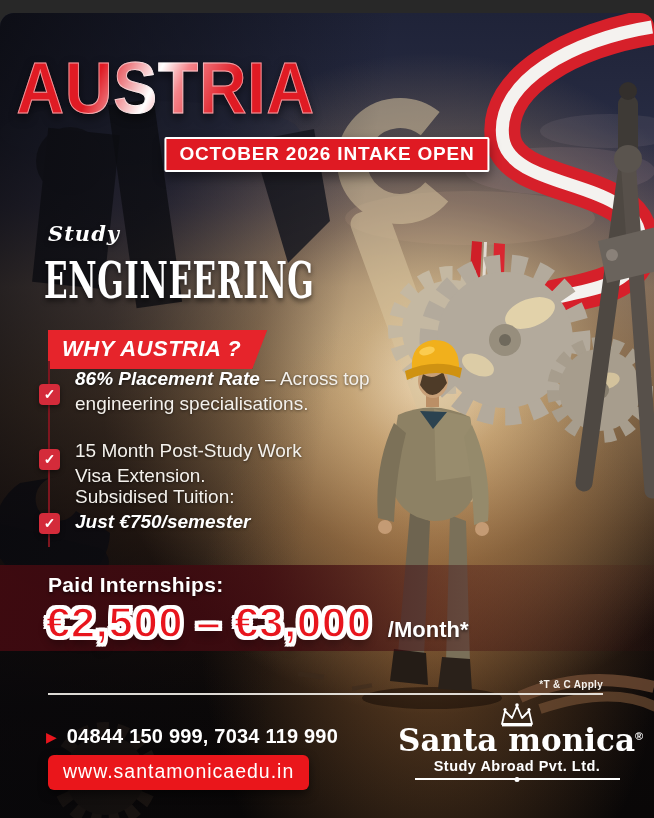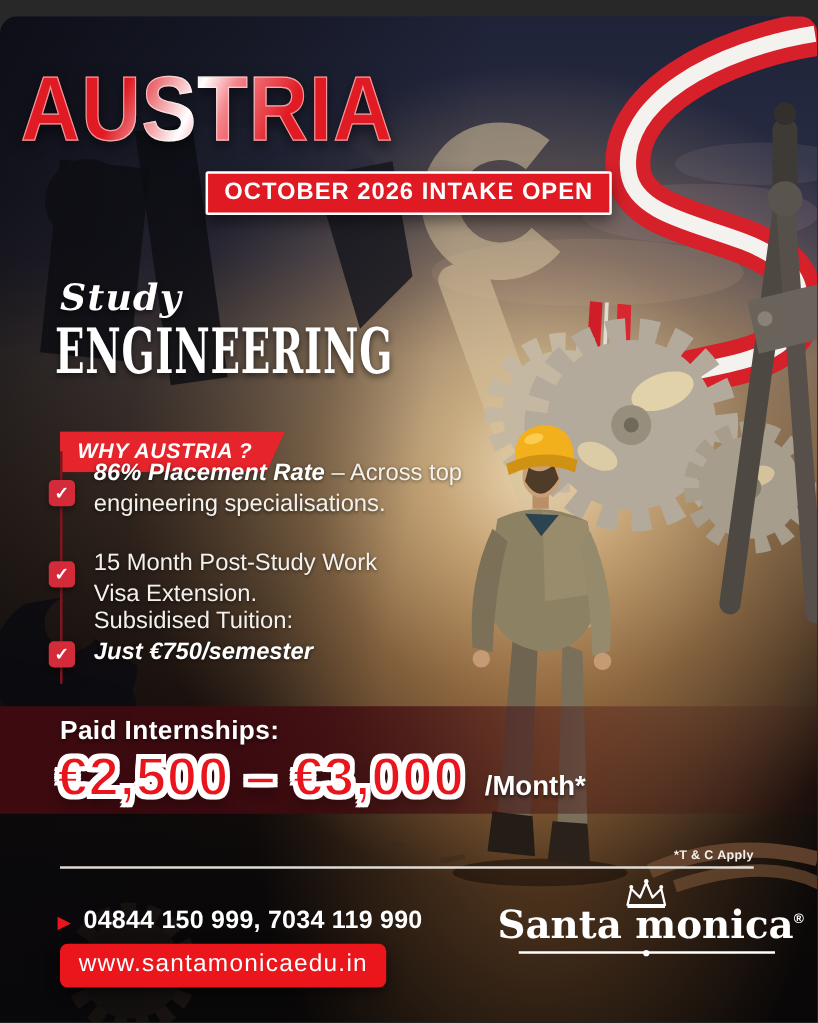--- a/index.html
+++ b/index.html
@@ -24,29 +24,29 @@
     background:linear-gradient(118deg,#e01b24 28%,#ffffff 46%,#f4858b 54%,#e01b24 70%);
     -webkit-background-clip:text;background-clip:text;color:transparent;
     -webkit-text-stroke:1px rgba(255,255,255,.55);
     filter:drop-shadow(0 4px 5px rgba(0,0,0,.5));}
   .intake{position:absolute;top:124px;left:50%;transform:translateX(-50%);
     background:#df1a23;border:2px solid #fff;color:#fff;font-weight:700;font-size:19px;
     letter-spacing:.8px;padding:4px 13px 5px;white-space:nowrap;border-radius:2px;
     box-shadow:0 5px 12px rgba(0,0,0,.45);}
 
   .study{position:absolute;top:208px;left:48px;color:#fff;
-    font-family:"DejaVu Serif",serif;font-style:italic;font-weight:700;font-size:29px;
+    font-family:"DejaVu Serif",serif;font-style:italic;font-weight:700;font-size:21px;
     letter-spacing:1px;text-shadow:0 2px 4px rgba(0,0,0,.5);}
   .program{position:absolute;top:240px;left:44px;color:#fff;
     font-family:"DejaVu Serif",serif;font-weight:700;font-size:50px;line-height:1.1;
     letter-spacing:1px;transform:scaleX(.62);transform-origin:left;white-space:nowrap;
     text-shadow:0 3px 7px rgba(0,0,0,.55);}
 
-  .badge{position:absolute;top:332px;left:48px;background:#e6242b;color:#fff;
-    font-weight:700;font-style:italic;font-size:17px;letter-spacing:.5px;
+  .badge{position:absolute;top:317px;left:48px;background:#e6242b;color:#fff;
+    font-weight:700;font-style:italic;font-size:22px;letter-spacing:.5px;
     padding:6px 26px 7px 14px;clip-path:polygon(0 0,100% 0,calc(100% - 15px) 100%,0 100%);
     box-shadow:0 4px 8px rgba(0,0,0,.4);}
   .vline{position:absolute;top:348px;left:48px;width:2px;height:186px;background:#7e161f;}
   .cb{position:absolute;left:39px;width:21px;height:21px;background:#d42b3a;border-radius:4px;
     color:#fff;font-size:14px;font-weight:700;text-align:center;line-height:21px;
     box-shadow:0 2px 5px rgba(0,0,0,.45);}
   .cb1{top:371px}.cb2{top:436px}.cb3{top:500px}
   .bullet{position:absolute;left:75px;color:#f4f1ec;font-size:19px;line-height:25px;
     text-shadow:0 1px 3px rgba(0,0,0,.55);}
   .b1{top:353px;width:332px}.b2{top:425px;width:252px}.b3{top:471px;width:300px}
@@ -235,15 +235,16 @@
 
   <div class="logo">
     <svg class="crown" width="42" height="24" viewBox="0 0 42 24">
       <path d="M6 21 L9 8 L16 15 L21 3 L26 15 L33 8 L36 21 Z" fill="none" stroke="#fff" stroke-width="1.8" stroke-linejoin="round"></path>
       <circle cx="9" cy="6.5" r="1.6" fill="#fff"></circle>
       <circle cx="21" cy="2" r="1.8" fill="#fff"></circle>
       <circle cx="33" cy="6.5" r="1.6" fill="#fff"></circle>
       <rect x="6" y="21" width="30" height="2.4" fill="#fff"></rect>
     </svg>
     <div class="logo-name"><span>Santa monica</span><span class="logo-reg">®</span></div>
+    <div class="logo-tag">Study Abroad Pvt. Ltd.</div>
     <div class="logo-rule"></div>
   </div>
 </div>
 
 </body></html>

